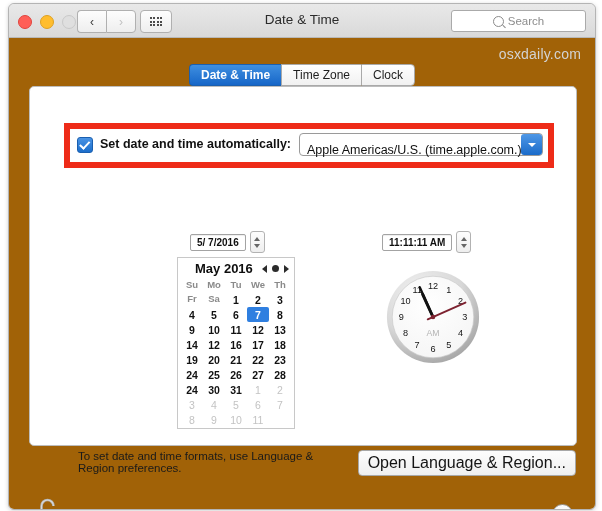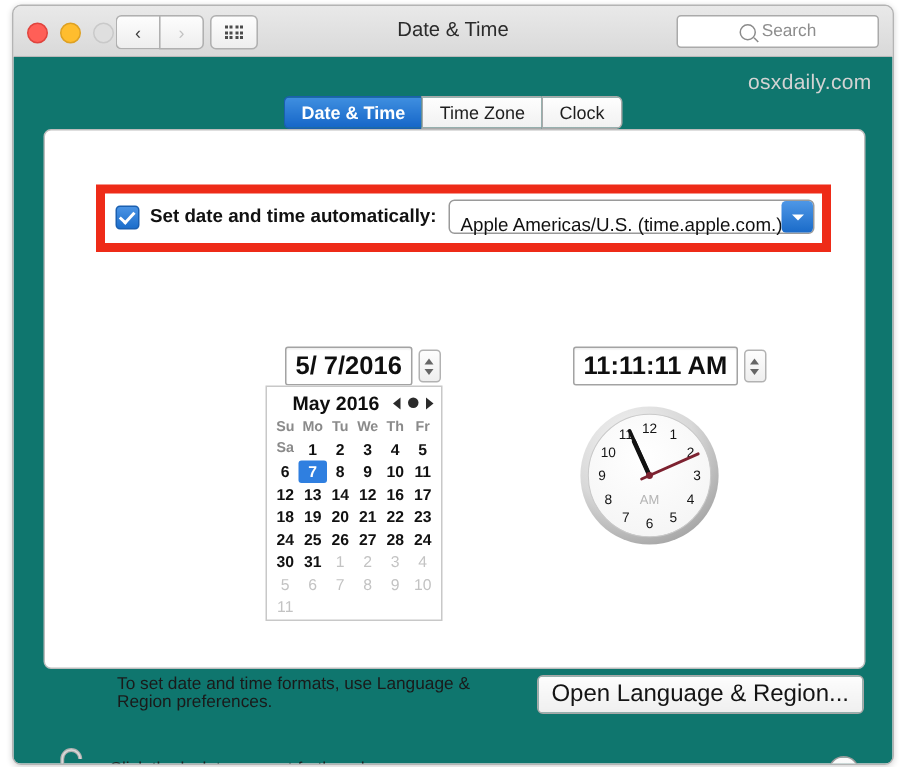--- a/index.html
+++ b/index.html
@@ -133,21 +133,21 @@
     width: 4px; height: 1.3px;
     background: #8b8b8b;
     transform: rotate(45deg);
   }
   .searchfield .ph { font-size: 11.5px; color: #8d8d8d; }
 
   
   .content {
     position: relative;
     height: 471px;
-    background: #0f766e;
+    background: #a16207;
   }
 
   .watermark {
     position: absolute;
     right: 14px;
     top: 8px;
     font-size: 14px;
     color: #d3d3d3;
     letter-spacing: 0.2px;
   }
@@ -272,21 +272,21 @@
     border-right: 4px solid transparent;
     border-top: 4.5px solid #fff;
   }
 
   
   .field-row { position: absolute; display: flex; align-items: center; gap: 4px; }
   .textfield {
     background: #fff;
     border: 1px solid #a3a3a3;
     border-radius: 2px;
-    font-size: 17px;
+    font-size: 10px;
     color: #0f0f0f;
     font-weight: bold;
     padding: 2px 6px;
     text-align: center;
     box-shadow: inset 0 1px 1px rgba(0,0,0,0.07);
   }
   .stepper {
     width: 13px;
     height: 20px;
     border: 1px solid #b2b2b2;
@@ -341,21 +341,21 @@
     border-bottom: 4px solid transparent;
     border-left: 5px solid #2b2b2b;
   }
   .cal-nav .dot {
     width: 7px; height: 7px;
     border-radius: 50%;
     background: #2b2b2b;
   }
   .cal-grid {
     display: grid;
-    grid-template-columns: repeat(6, 1fr);
+    grid-template-columns: repeat(5, 1fr);
   }
   .cal-grid .wd {
     font-size: 9.5px;
     color: #8a8a8a;
     text-align: center;
     padding: 1px 0 2px 0;
     font-weight: bold;
   }
   .cal-grid .d {
     font-size: 10.5px;

